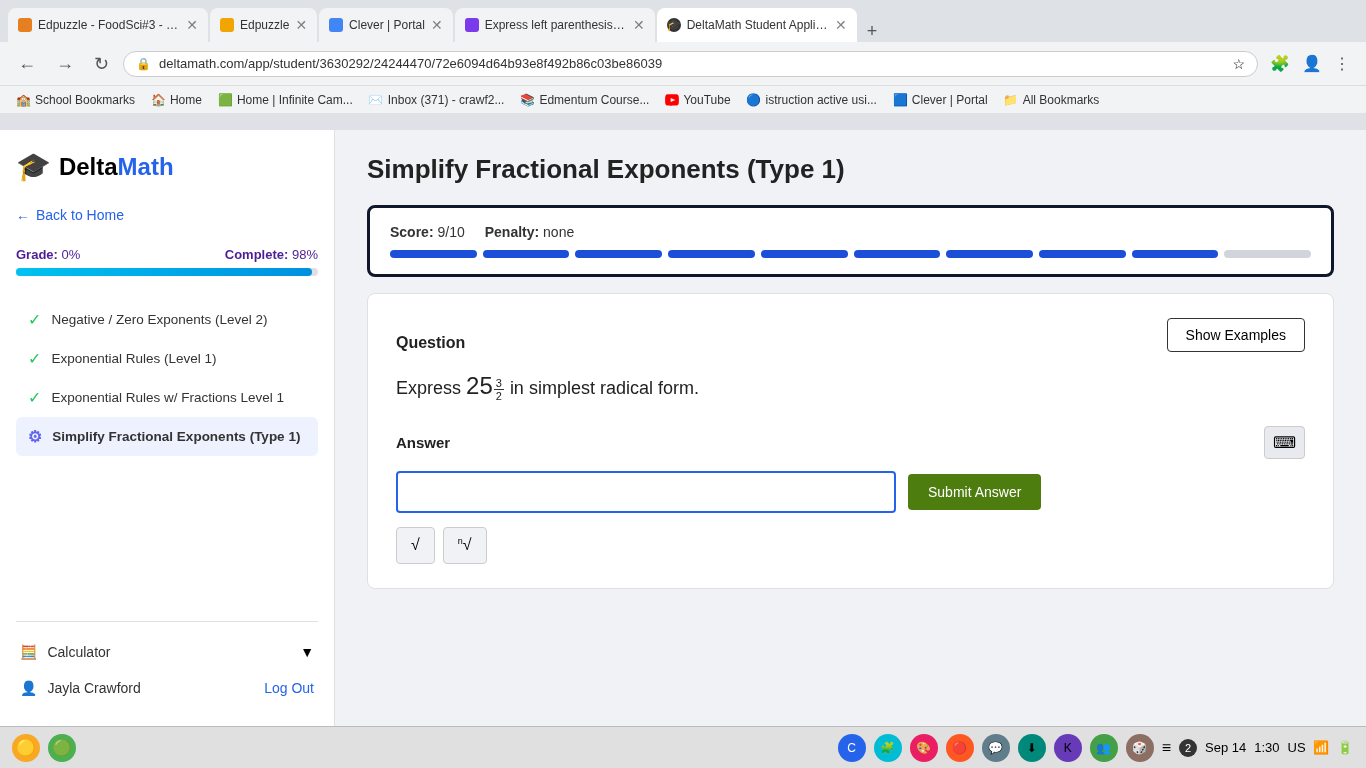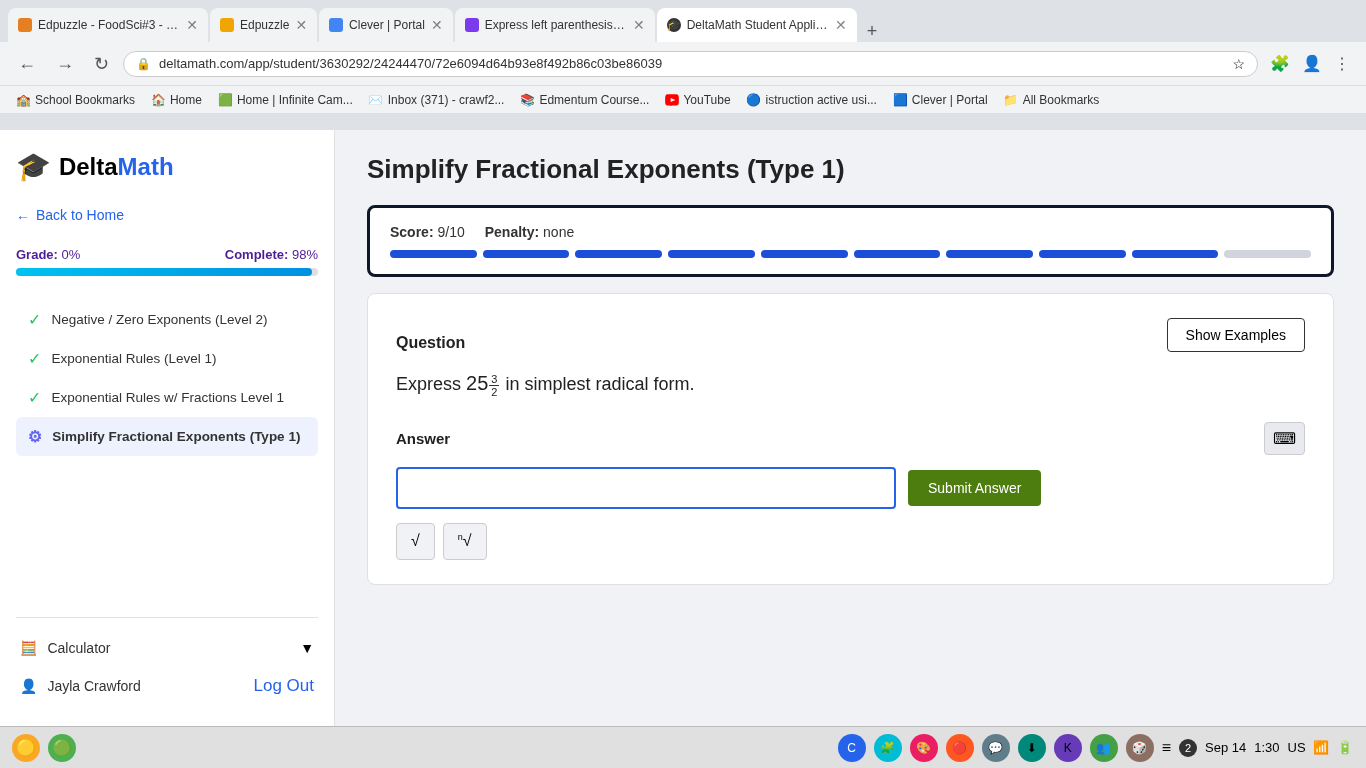--- a/index.html
+++ b/index.html
@@ -49,40 +49,40 @@
     .topic-item { display: flex; align-items: center; gap: 10px; padding: 10px 12px; font-size: 13.5px; color: #333; cursor: pointer; border-radius: 6px; }
     .topic-item.active { background: #eef2ff; font-weight: bold; border-radius: 6px; }
     .check-icon { color: #22c55e; font-size: 16px; }
     .spinner-icon { color: #6366f1; font-size: 16px; }
 
     .sidebar-bottom { margin-top: auto; border-top: 1px solid #e0e0e0; padding-top: 12px; display: flex; flex-direction: column; gap: 0; }
     .calculator-row { display: flex; align-items: center; justify-content: space-between; padding: 10px 4px; cursor: pointer; }
     .calc-left { display: flex; align-items: center; gap: 10px; font-size: 14px; color: #333; }
     .user-row { display: flex; align-items: center; justify-content: space-between; padding: 10px 4px; }
     .user-left { display: flex; align-items: center; gap: 10px; font-size: 14px; color: #333; }
-    .logout-link { color: #2563eb; cursor: pointer; font-size: 17px; padding-left: 29px; }
+    .logout-link { color: #2563eb; cursor: pointer; font-size: 14px; padding-left: 29px; }
 
     
     .content { flex: 1; background: #f0f2f5; overflow-y: auto; padding: 24px 32px; }
     .page-title { font-size: 26px; font-weight: bold; color: #222; margin-bottom: 20px; }
 
     .score-box { background: #fff; border: 3px solid #0f172a; border-radius: 8px; padding: 16px 20px; margin-bottom: 16px; }
     .score-line { display: flex; gap: 20px; font-size: 14px; color: #333; margin-bottom: 10px; }
     .progress-dots { display: flex; gap: 6px; }
     .progress-dot { height: 8px; border-radius: 4px; flex: 1; }
     .dot-filled { background: #1d4ed8; }
     .dot-empty { background: #d1d5db; }
 
     .question-box { background: #fff; border: 1px solid #e0e0e0; border-radius: 8px; padding: 24px 28px; }
     .question-header { display: flex; justify-content: space-between; align-items: flex-end; margin-bottom: 20px; }
     .question-label { font-size: 16px; font-weight: bold; color: #222; }
     .show-examples-btn { border: 1px solid #333; background: #fff; color: #000000; padding: 8px 18px; border-radius: 4px; font-size: 14px; cursor: pointer; }
 
     .question-text { font-size: 18px; color: #222; margin-bottom: 24px; }
-    .base-num { font-size: 20px; }
+    .base-num { font-size: 24px; }
 
     .answer-section { }
     .answer-label { font-size: 15px; font-weight: bold; color: #222; margin-bottom: 12px; display: flex; justify-content: space-between; align-items: center; }
     .keyboard-btn { background: #e8eaf0; border: 1px solid #ccc; border-radius: 4px; padding: 6px 8px; cursor: pointer; font-size: 16px; }
     .answer-input-row { display: flex; gap: 12px; align-items: center; margin-bottom: 14px; }
     .answer-input { flex: 1; max-width: 500px; border: 2px solid #2563eb; border-radius: 4px; padding: 10px 12px; font-size: 16px; outline: none; }
     .submit-btn { background: #4d7c0f; color: #fff; border: none; border-radius: 4px; padding: 10px 20px; font-size: 14px; cursor: pointer; white-space: nowrap; }
 
     .math-buttons { display: flex; gap: 8px; }
     .math-btn { background: #f0f2f5; border: 1px solid #ccc; border-radius: 4px; padding: 8px 14px; font-size: 16px; cursor: pointer; }

